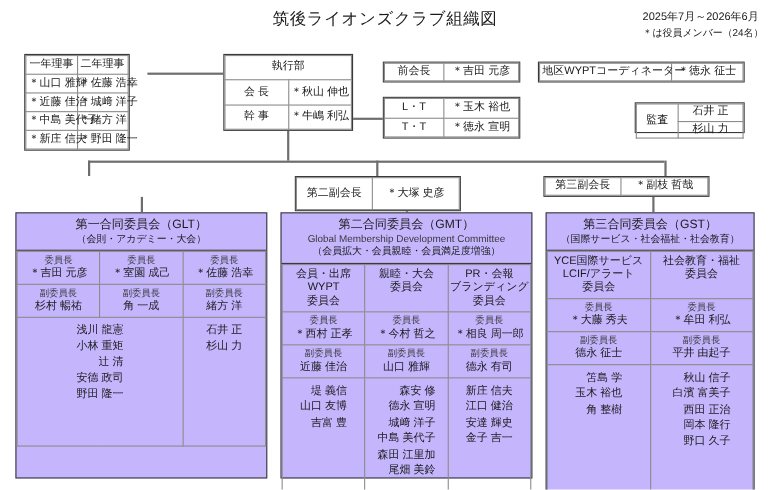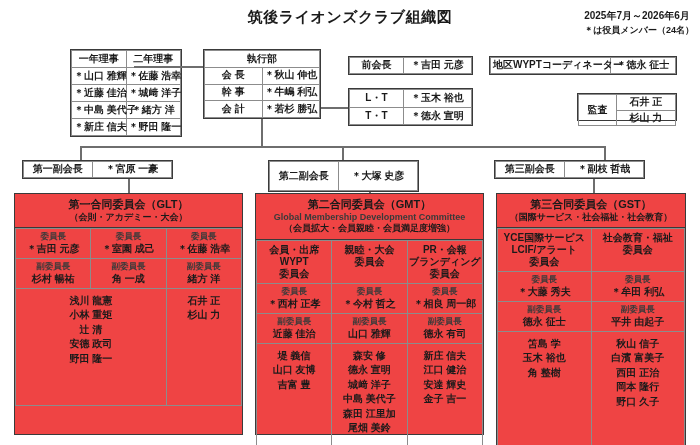--- a/index.html
+++ b/index.html
@@ -5,21 +5,21 @@
   html,body{margin:0;padding:0;}
   body{
     width:700px;height:445px;
     background:#ffffff;
     font-family:"Liberation Sans","DejaVu Sans",sans-serif;
     color:#1a1a1a;
     position:relative;
     overflow:hidden;
     -webkit-font-smoothing:antialiased;
   }
-  .page{position:relative;width:700px;height:445px;font-weight:bold;}
+  .page{position:relative;width:700px;height:445px;}
 
   
   .title{
     position:absolute;left:0;top:8px;width:700px;
     text-align:center;font-size:15px;letter-spacing:.5px;
   }
   .hdr-right{
     position:absolute;right:6px;top:9px;text-align:left;
     line-height:1.45;
   }
@@ -50,21 +50,21 @@
   
   .ln{position:absolute;background:#6e6e6e;}
   .lnv{width:1.5px;}
   .lnh{height:1.5px;}
 
   
   .panel{
     position:absolute;
     border:1.5px solid #3a3a3a;
     box-sizing:border-box;
-    background:#ef4444;
+    background:#c4b5fd;
   }
   .panel .ptitle{
     border-bottom:1.5px solid #3a3a3a;
     text-align:center;
     padding:3px 2px 4px;
     line-height:1.32;
   }
   .ptitle .jp{font-size:11px;}
   .ptitle .en{font-size:9px;color:#3a3a3a;}
   .ptitle .sub{font-size:9px;}
@@ -83,34 +83,34 @@
   table.p td.cname{line-height:1.2;padding:3px 1px;}
   table.p td.role{padding:2px 1px 3px;margin-left:36px;}
   .rl{font-size:8.5px;color:#3a3a3a;display:block;line-height:1.25;}
   .nm{font-size:10px;display:block;line-height:1.3;}
   .mlist{
     text-align:center;font-size:10px;line-height:1.45;
     padding-top:3px;
   }
   .mlist div{white-space:nowrap;}
   td.members{height:112px;vertical-align:top;}
-  .ind{display:inline-block;text-align:center;}
+  .ind{display:inline-block;text-align:right;}
 </style>
 </head>
 <body>
 
 <div class="page">
 
   <div class="title">筑後ライオンズクラブ組織図</div>
   <div class="hdr-right">
     <div class="l1">2025年7月～2026年6月</div>
     <div class="l2">＊は役員メンバー（24名）</div>
   </div>
 
-  <div class="box" id="directors" style="left:22px;top:49px;width:112px;height:88px;margin-left:48px;">
+  <div class="box" id="directors" style="left:22px;top:49px;width:96px;height:88px;">
     <table class="g">
         <tbody id="dir-body">
           <tr>
             <td class="hd">一年理事</td>
             <td class="hd">二年理事</td>
           </tr>
           <tr>
             <td>＊山口 雅輝</td>
             <td>＊佐藤 浩幸</td>
           </tr>
@@ -136,24 +136,20 @@
           <tr>
             <td class="hd" colspan="2">執行部</td>
           </tr>
           <tr>
             <td style="width:35%">会 長</td>
             <td>＊秋山 伸也</td>
           </tr>
           <tr>
             <td style="width:35%">幹 事</td>
             <td>＊牛嶋 利弘</td>
-          </tr>
-          <tr>
-            <td style="width:35%">会 計</td>
-            <td>＊若杉 勝弘</td>
           </tr>
         </tbody>
       </table>
   </div>
 
   <div class="box" id="pastp" style="left:348px;top:56px;width:125px;height:19px;">
     <table class="g">
         <tbody>
           <tr>
       <td style="width:40%">前会長</td>
@@ -207,30 +203,20 @@
   <div class="ln lnh" style="left:321px;top:107px;width:27px;"></div>
   <div class="ln lnv" style="left:261px;top:119px;height:27px;"></div>
   <div class="ln lnh" style="left:80px;top:146px;width:524px;"></div>
   <div class="ln lnv" style="left:80px;top:146px;height:14px;"></div>
   <div class="ln lnv" style="left:342px;top:146px;height:14px;"></div>
   <div class="ln lnv" style="left:604px;top:146px;height:14px;"></div>
   <div class="ln lnv" style="left:128px;top:179px;height:14px;"></div>
   <div class="ln lnv" style="left:369px;top:179px;height:14px;"></div>
   <div class="ln lnv" style="left:593px;top:179px;height:14px;"></div>
 
-  <div class="box" id="vp0" style="left:22px;top:160px;width:151px;height:19px;">
-    <table class="g">
-        <tbody>
-          <tr>
-      <td style="width:43%">第一副会長</td>
-      <td>＊宮原 一豪</td>
-    </tr>
-        </tbody>
-      </table>
-  </div>
   <div class="box" id="vp1" style="left:268px;top:160px;width:151px;height:32px;">
     <table class="g">
         <tbody>
           <tr>
       <td style="width:43%">第二副会長</td>
       <td>＊大塚 史彦</td>
     </tr>
         </tbody>
       </table>
   </div>

